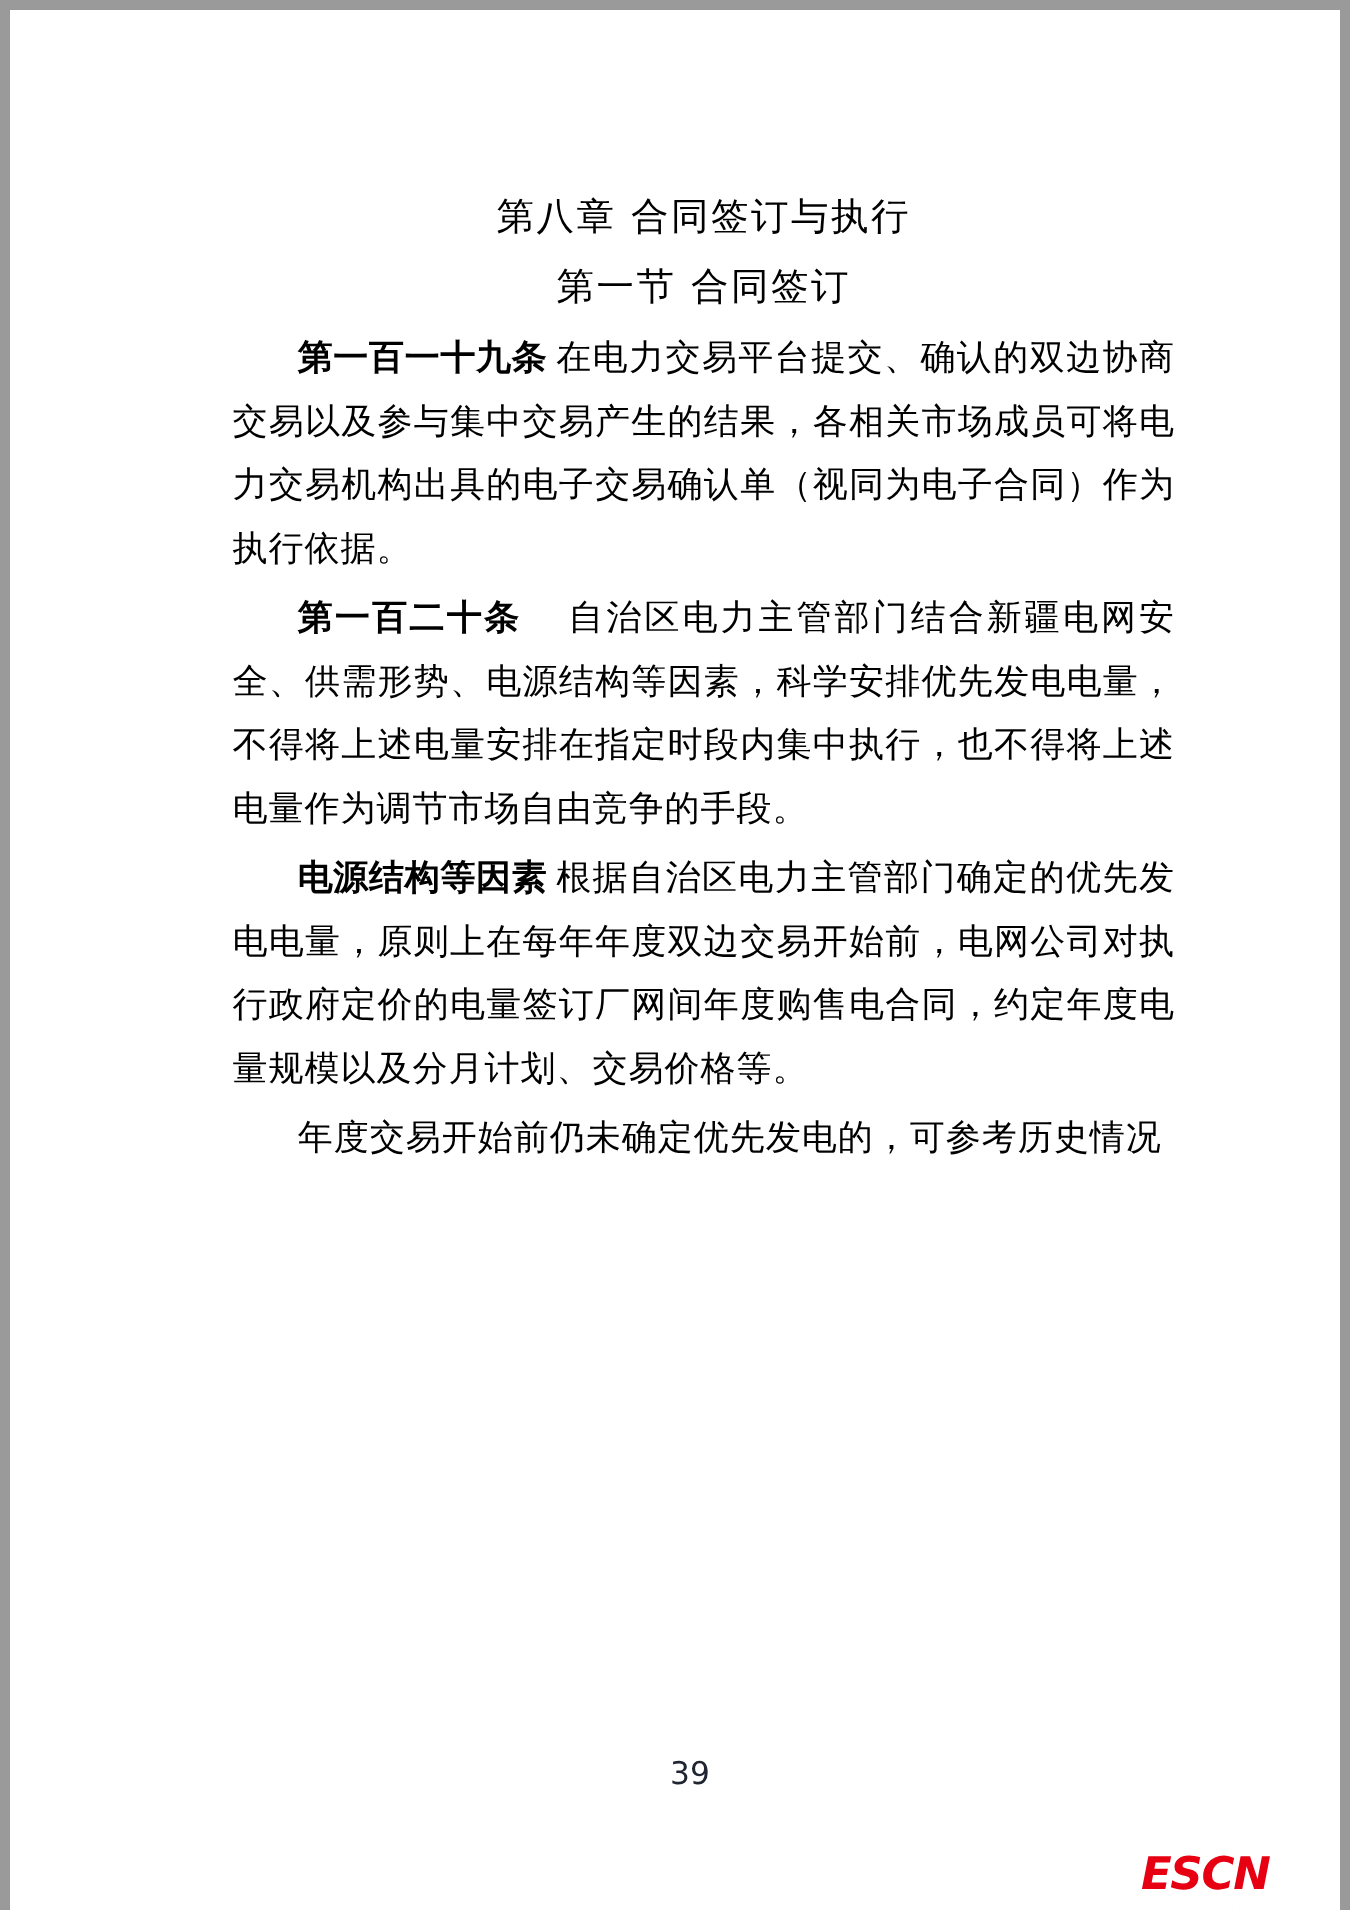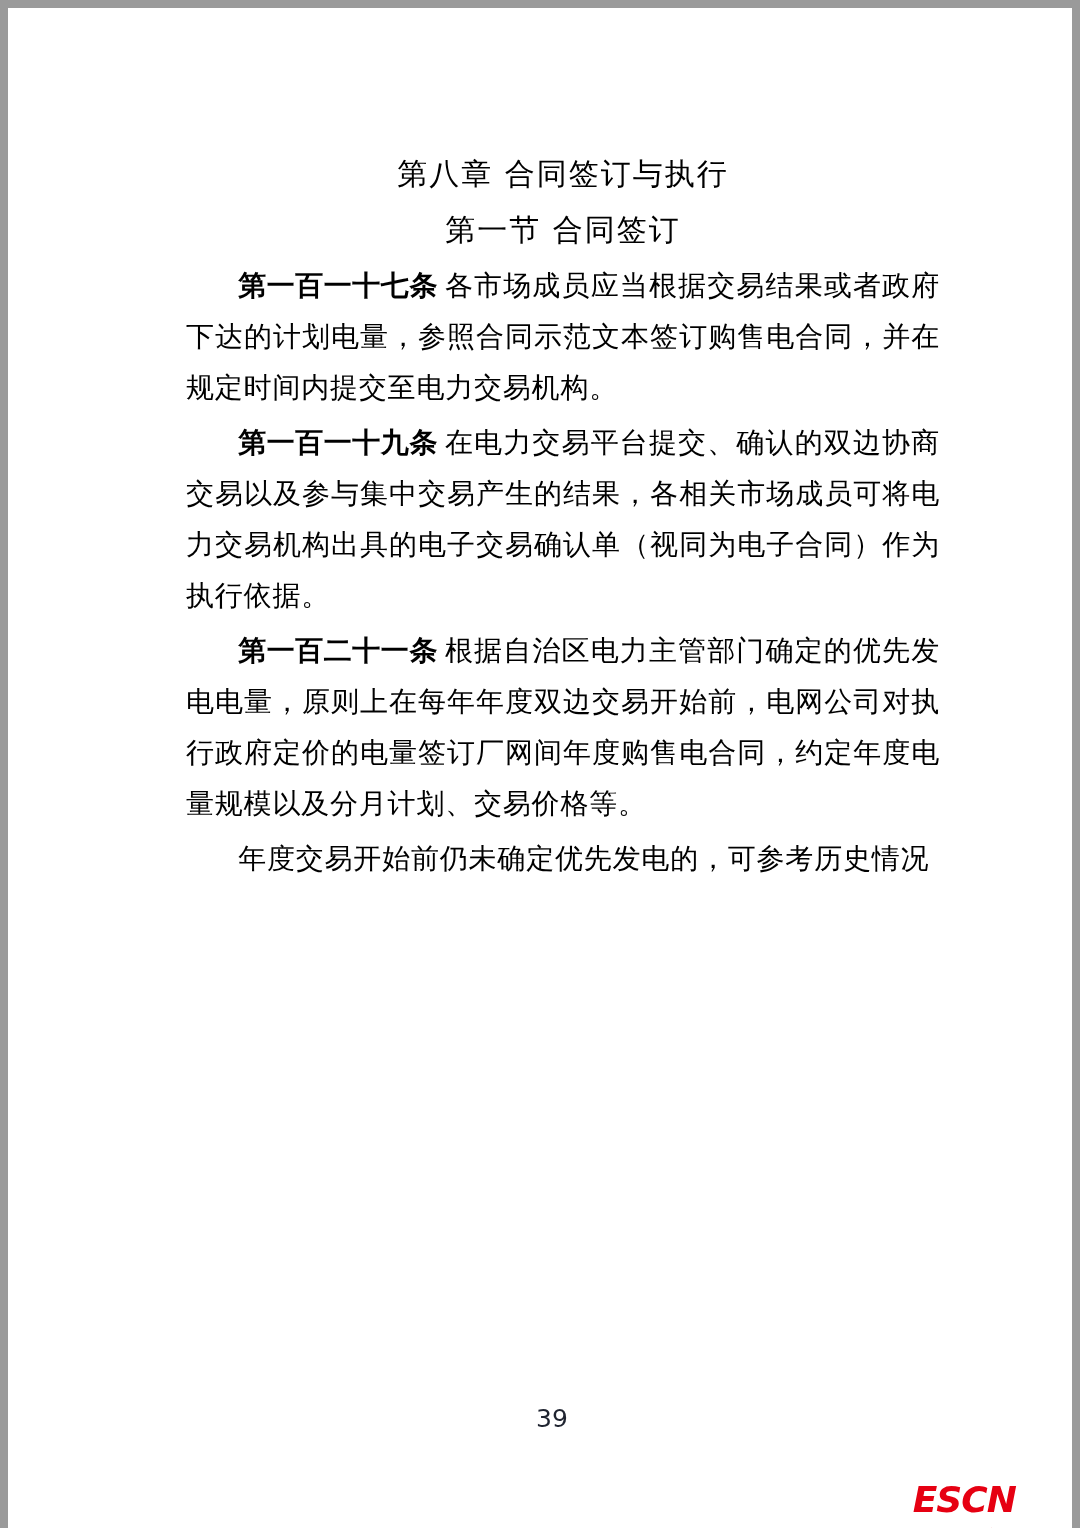--- a/index.html
+++ b/index.html
@@ -83,28 +83,28 @@
 </style>
 </head>
 <body>
 
 <div class="page">
   <div class="content">
 
     <div class="chapter-title">第八章 合同签订与执行</div>
     <div class="section-title">第一节 合同签订</div>
 
-    <p class="article"><span class="artnum">第一百一十七条</span><span>各市场成员应当根据交易结果或者政府下达的计划电量，参照合同示范文本签订购售电合同，并在规定时间内提交至电力交易机构。</span></p>
 
 
     <p class="article"><span class="artnum">第一百一十九条</span><span>在电力交易平台提交、确认的双边协商交易以及参与集中交易产生的结果，各相关市场成员可将电力交易机构出具的电子交易确认单（视同为电子合同）作为执行依据。</span></p>
 
 
+    <p class="article"><span class="artnum">第一百二十条</span><span>　自治区电力主管部门结合新疆电网安全、供需形势、电源结构等因素，科学安排优先发电电量，不得将上述电量安排在指定时段内集中执行，也不得将上述电量作为调节市场自由竞争的手段。</span></p>
 
-    <p class="article"><span class="artnum">第一百二十一条</span><span>根据自治区电力主管部门确定的优先发电电量，原则上在每年年度双边交易开始前，电网公司对执行政府定价的电量签订厂网间年度购售电合同，约定年度电量规模以及分月计划、交易价格等。</span></p>
+    <p class="article"><span class="artnum">电源结构等因素</span><span>根据自治区电力主管部门确定的优先发电电量，原则上在每年年度双边交易开始前，电网公司对执行政府定价的电量签订厂网间年度购售电合同，约定年度电量规模以及分月计划、交易价格等。</span></p>
 
     <p class="article"><span>年度交易开始前仍未确定优先发电的，可参考历史情况</span></p>
 
   </div>
 
   <div class="page-number">39</div>
 
   <div class="logo">
     <span class="logo-en" style="color: rgb(230, 0, 18);">ESCN</span>
     <span class="logo-cn" style="color: rgb(230, 0, 18);">中国储能网</span>

